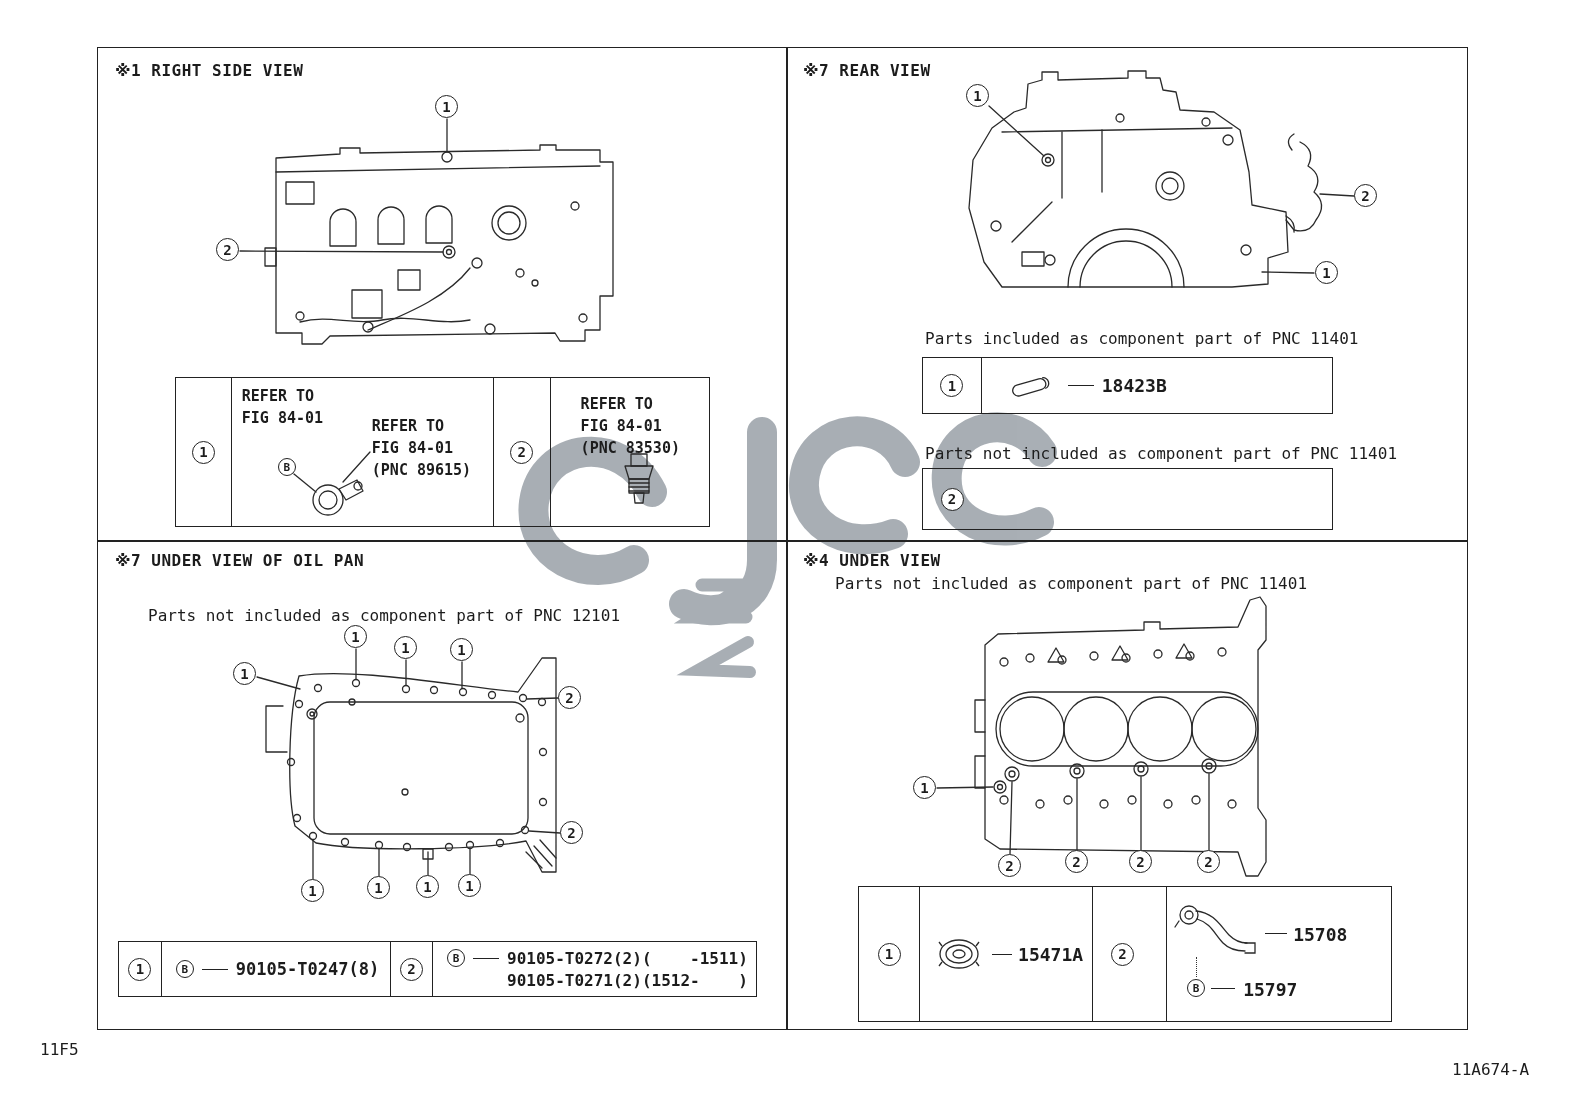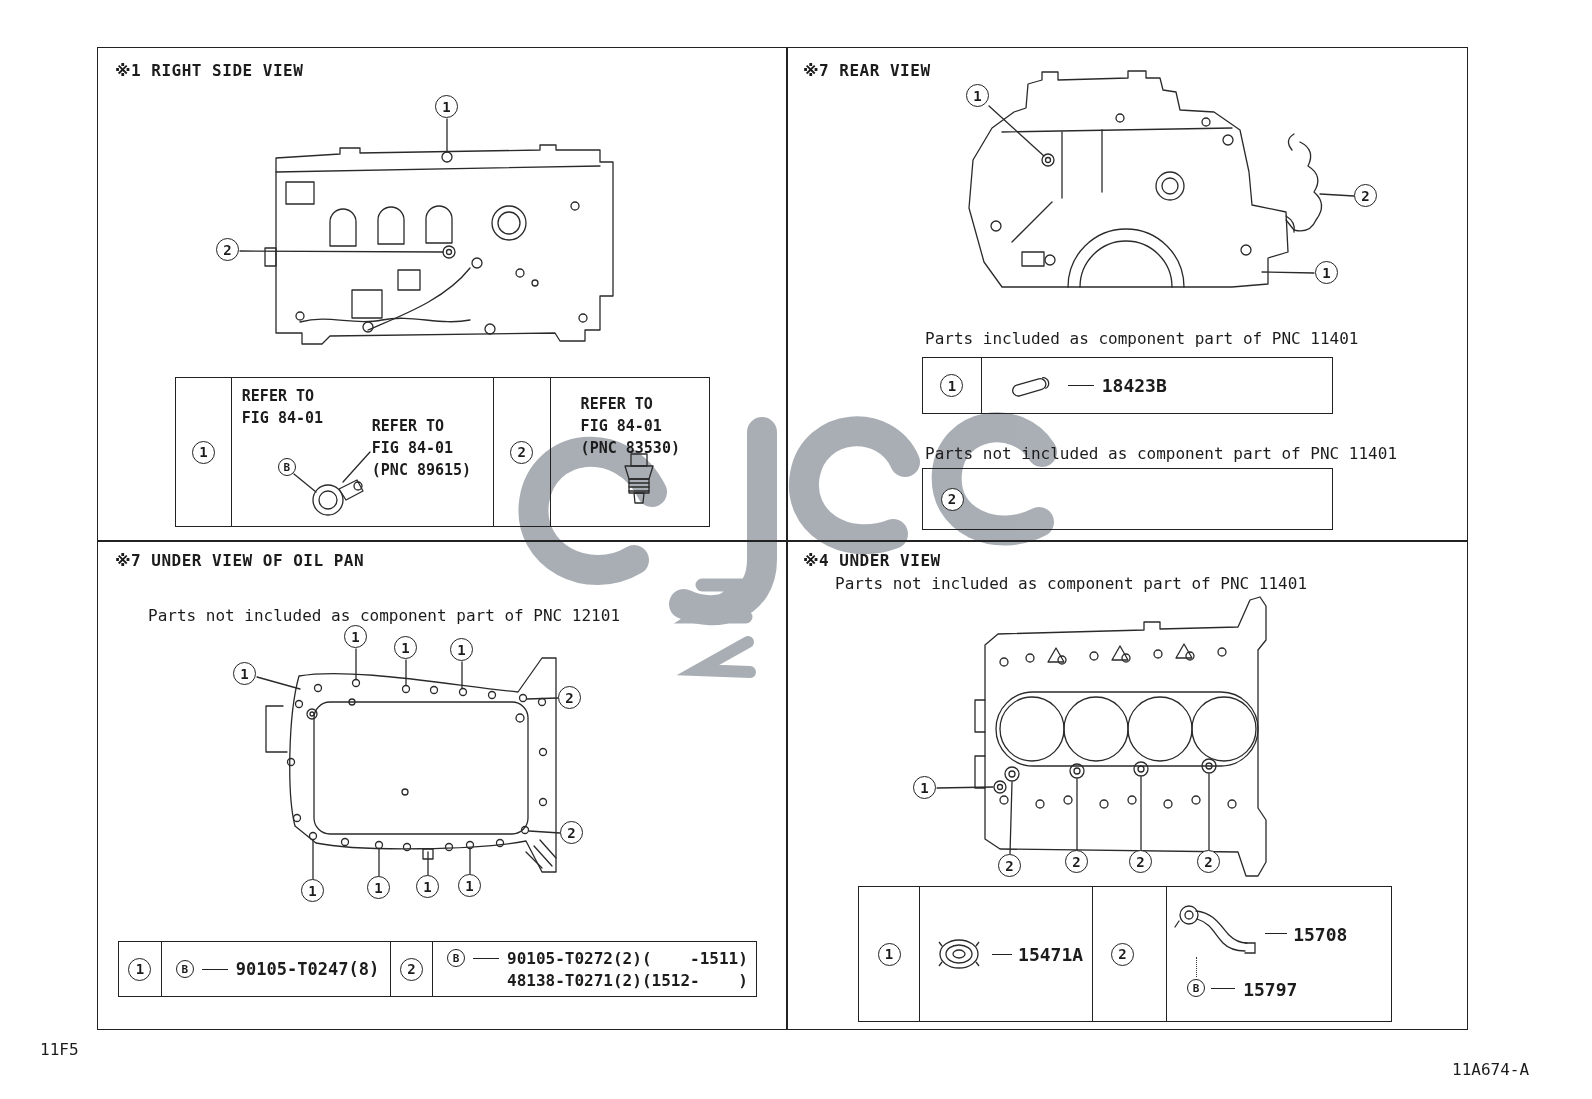--- a/index.html
+++ b/index.html
@@ -306,21 +306,21 @@
     <span class="callout-inline">2</span>
   </div>
   <div class="cell" style="width:325px;display:flex;flex-direction:column;align-items:flex-start;justify-content:center;padding-left:14px;gap:3px;">
     <div style="display:flex;align-items:center;">
       <span class="bcir">B</span>
       <span class="dash"></span>
       <span class="pn-sm">90105-T0272(2)</span>
       <span class="range">(    -1511)</span>
     </div>
     <div style="display:flex;align-items:center;padding-left:60px;">
-      <span class="pn-sm">48138-T0271(2)</span>
+      <span class="pn-sm">90105-T0271(2)</span>
       <span class="range">(1512-    )</span>
     </div>
   </div>
 </div>
 
 <div class="tbl" style="left:858px;top:886px;width:534px;height:136px;">
   <div class="cell" style="width:62px;">
     <span class="callout-inline">1</span>
   </div>
   <div class="cell cell-flex" style="width:178px;padding-left:12px;">

